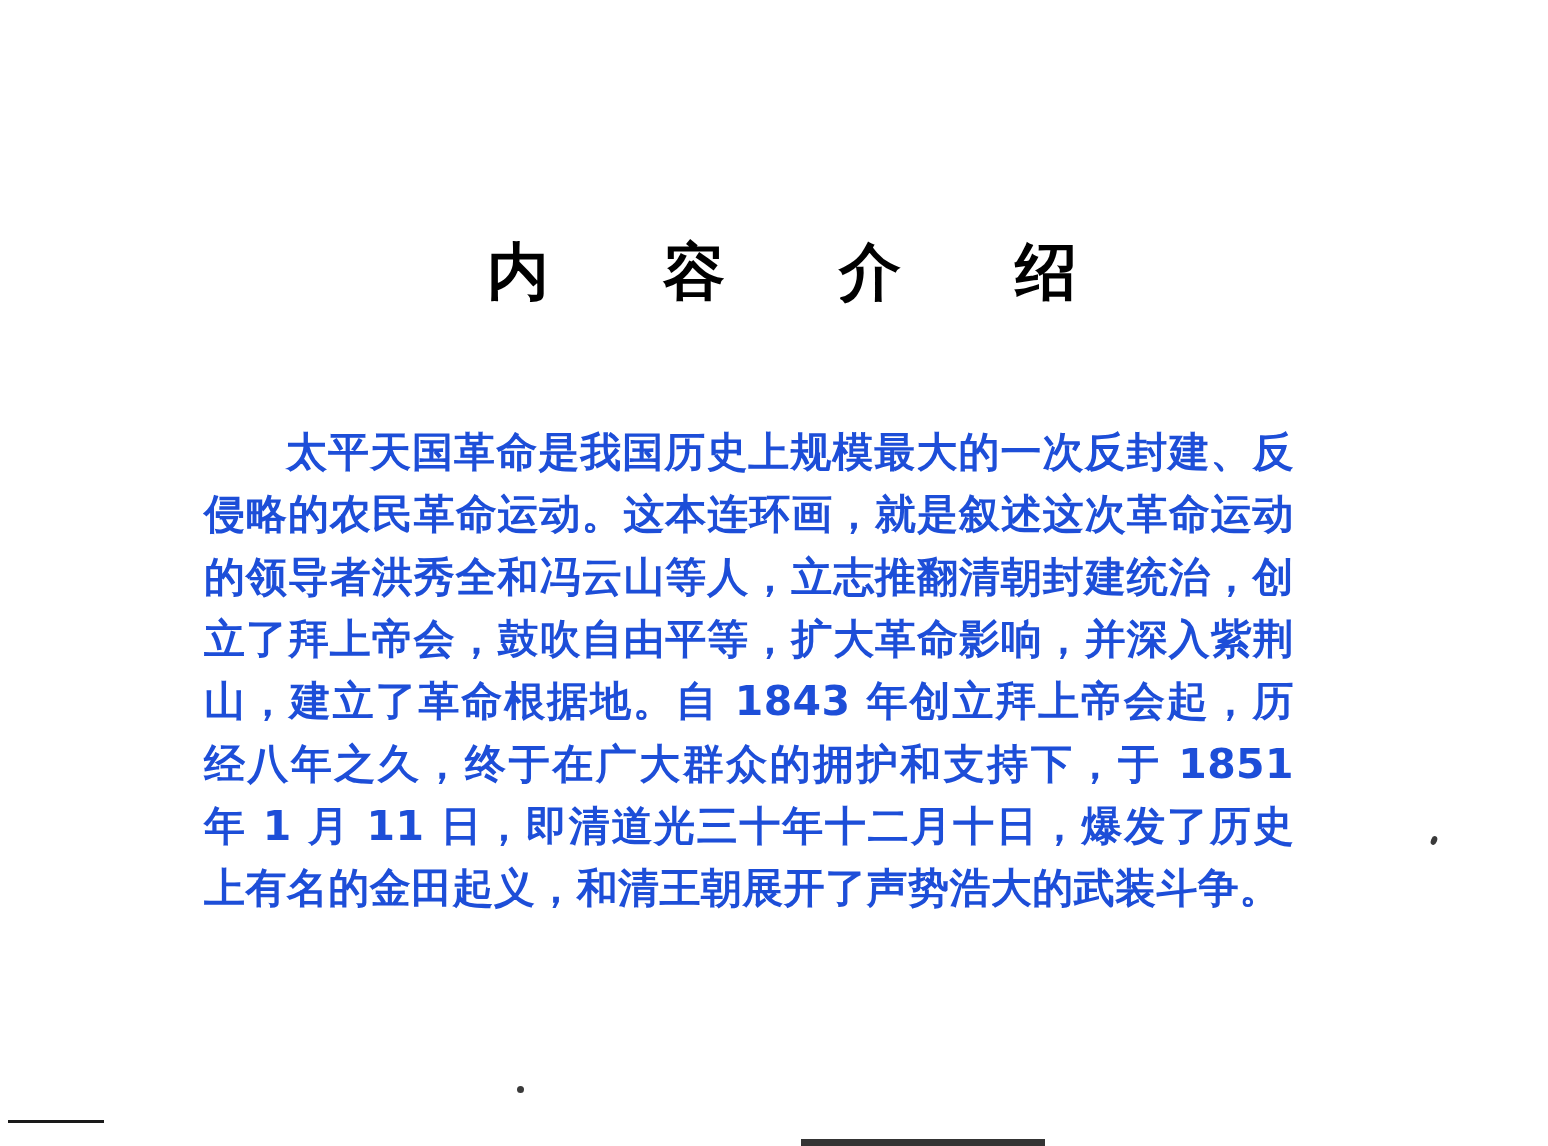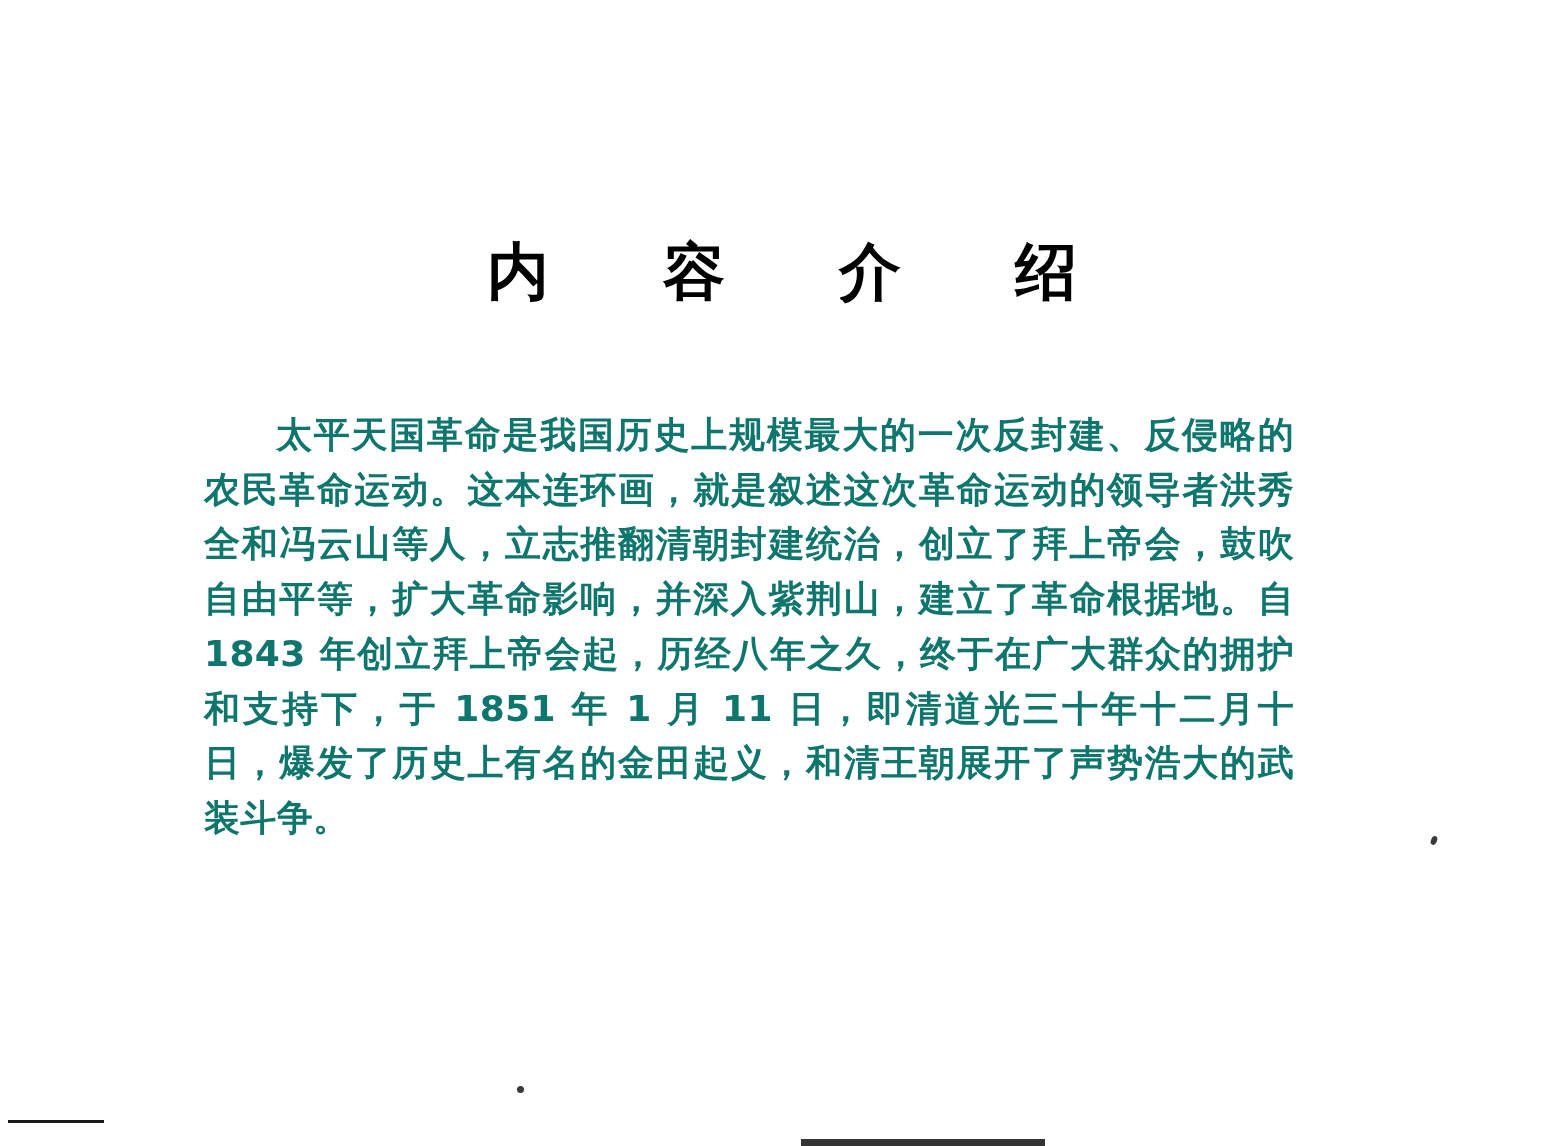--- a/index.html
+++ b/index.html
@@ -31,31 +31,31 @@
     font-size: 62px;
     font-weight: bold;
     letter-spacing: 0.42em;
     text-indent: 0.42em;
     font-family: "DejaVu Sans", "Liberation Sans", sans-serif;
     line-height: 1.1;
     color: #000;
   }
   .body-text {
     position: absolute;
-    top: 372px;
+    top: 380px;
     left: 196px;
     width: 1090px;
-    font-size: 36px;
+    font-size: 41px;
     font-weight: bold;
     line-height: 1.52;
     text-align: justify;
     text-justify: inter-ideograph;
     text-indent: 2em;
     font-family: "DejaVu Sans", "Liberation Sans", sans-serif;
-    color: #0f766e;
+    color: #1d4ed8;
     letter-spacing: 0.01em;
   }
   .speck {
     position: absolute;
     background: #3a3a3a;
     border-radius: 50%;
   }
   .speck-a { left: 1423px; top: 836px; width: 6px; height: 9px; transform: rotate(22deg); }
   .speck-b { left: 509px; top: 1086px; width: 7px; height: 7px; }
   .edge-line {

